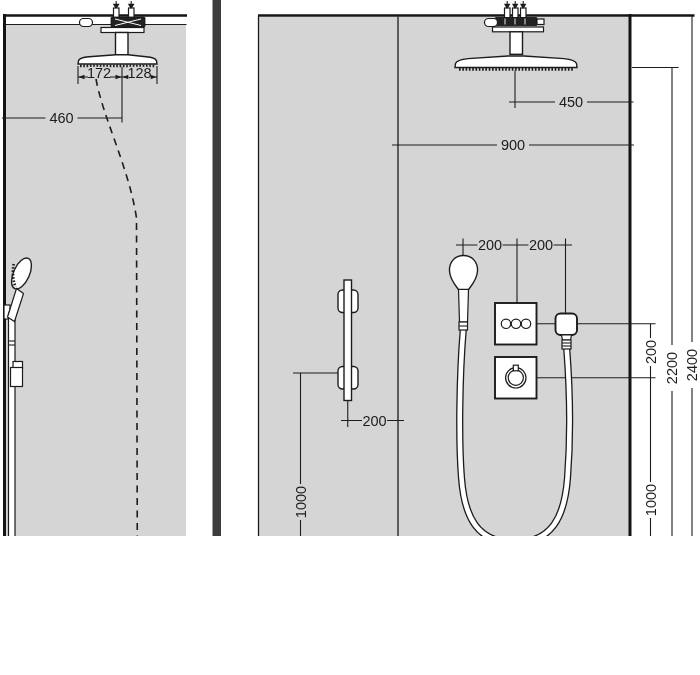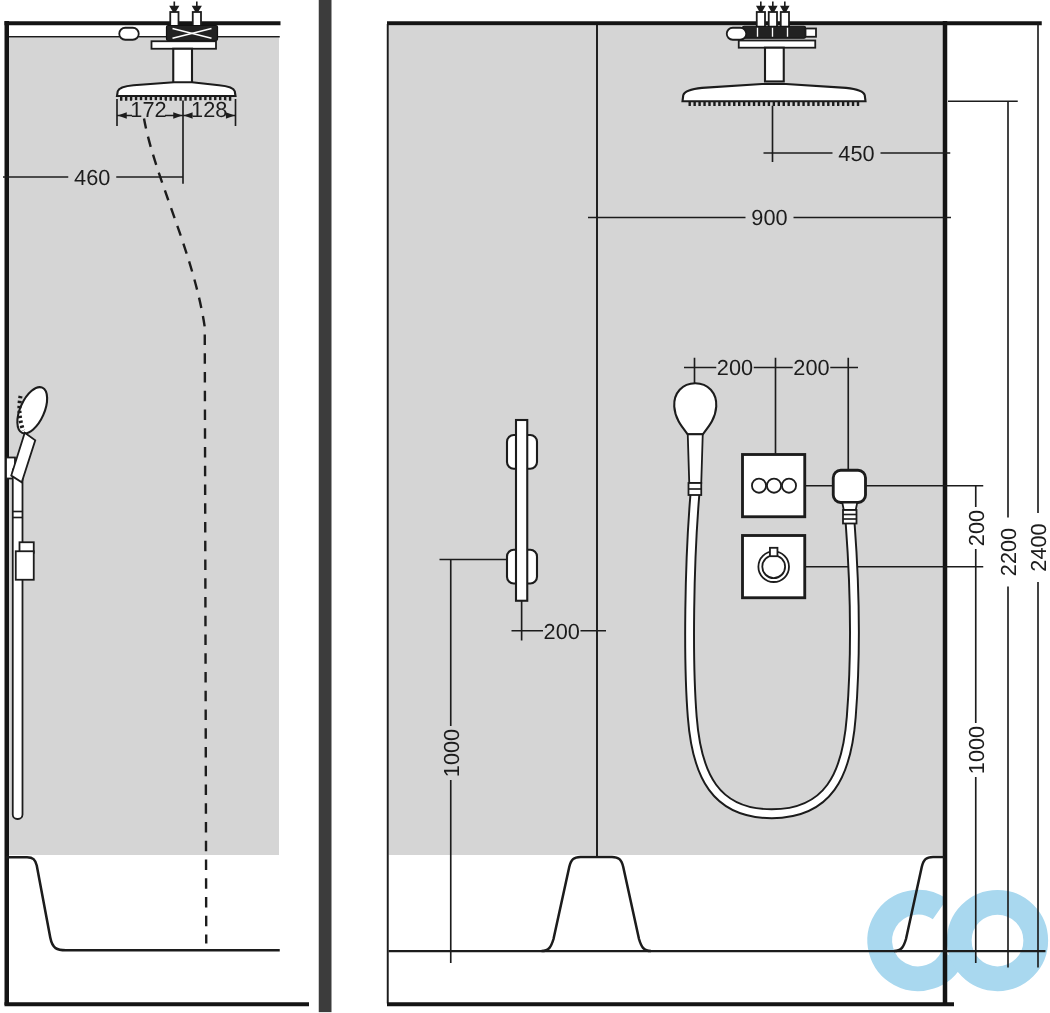--- a/index.html
+++ b/index.html
@@ -1,16 +1,16 @@
 <!DOCTYPE html>
 <html><head>
 <meta charset="utf-8">
 <style>
   html,body{margin:0;padding:0;background:#fff;}
-  #stage{position:relative;width:700px;height:675px;background:#fff;overflow:hidden;}
+  #stage{position:relative;width:700px;height:536px;background:#fff;overflow:hidden;}
   svg{display:block;}
   .thin{stroke:#1c1c1c;stroke-width:1.1;fill:none;}
   .med{stroke:#1c1c1c;stroke-width:1.5;fill:none;}
   .thin13{stroke:#1c1c1c;stroke-width:1.3;fill:none;}
   .thick{stroke:#141414;stroke-width:2.7;fill:none;}
   .wallline{stroke:#141414;stroke-width:3;fill:none;}
   .tub{stroke:#1c1c1c;stroke-width:1.7;fill:none;}
   .fix{fill:#ffffff;stroke:#1c1c1c;stroke-width:1.4;}
   .fix2{fill:#ffffff;stroke:#1c1c1c;stroke-width:1.9;}
   .fixthin{fill:#ffffff;stroke:#1c1c1c;stroke-width:1.2;}

